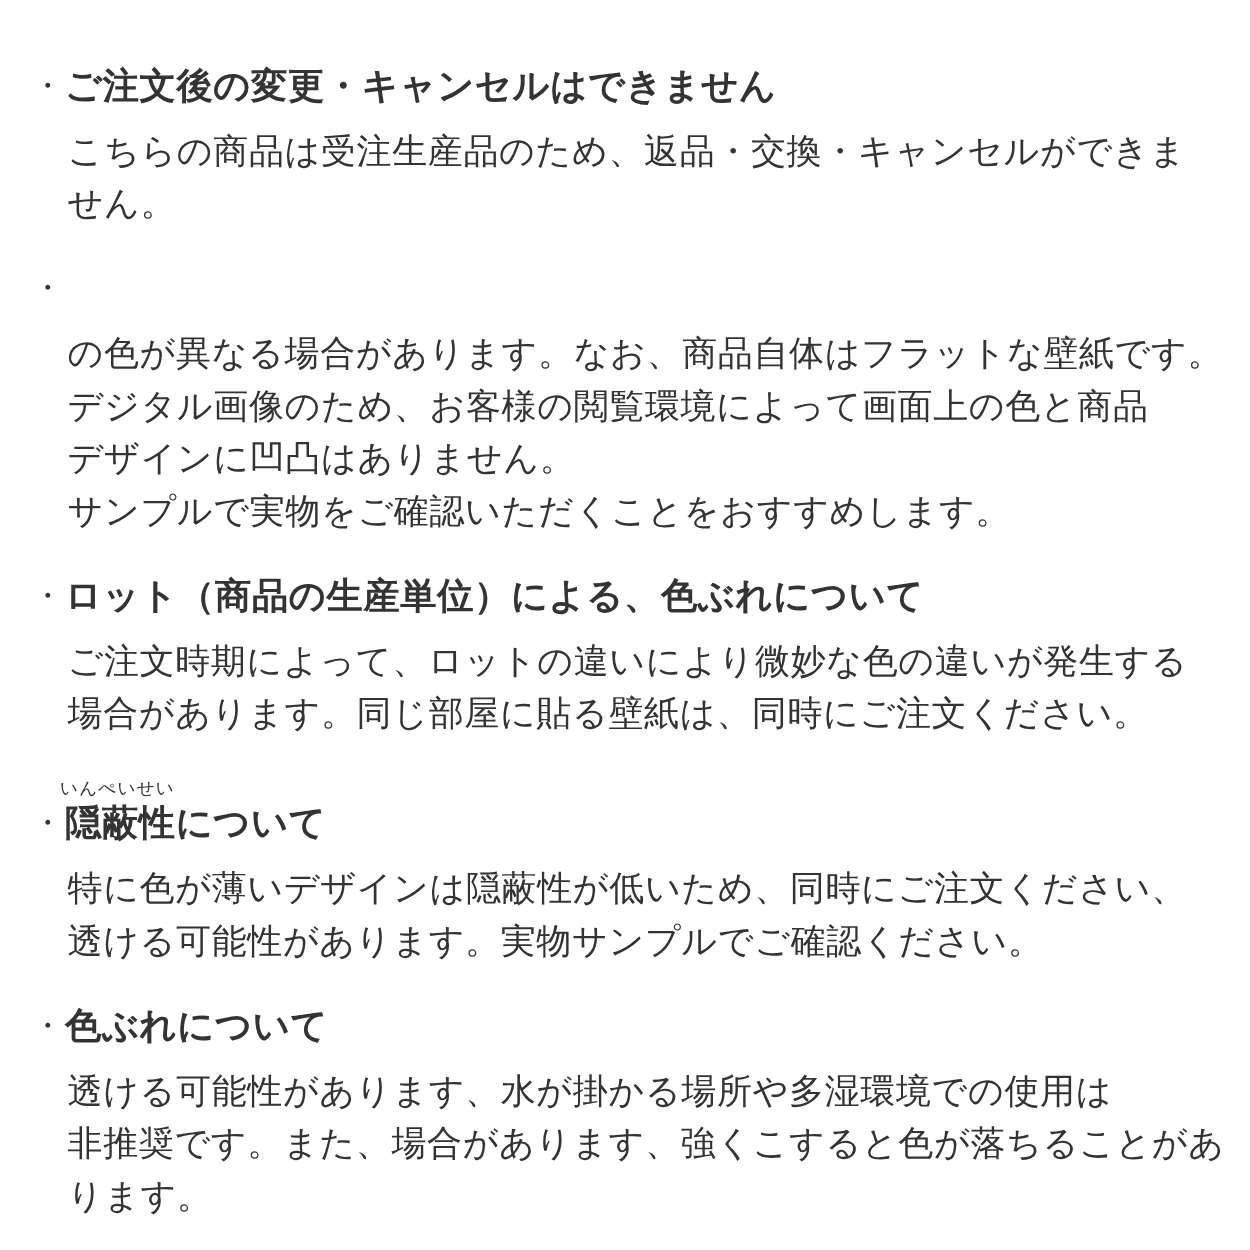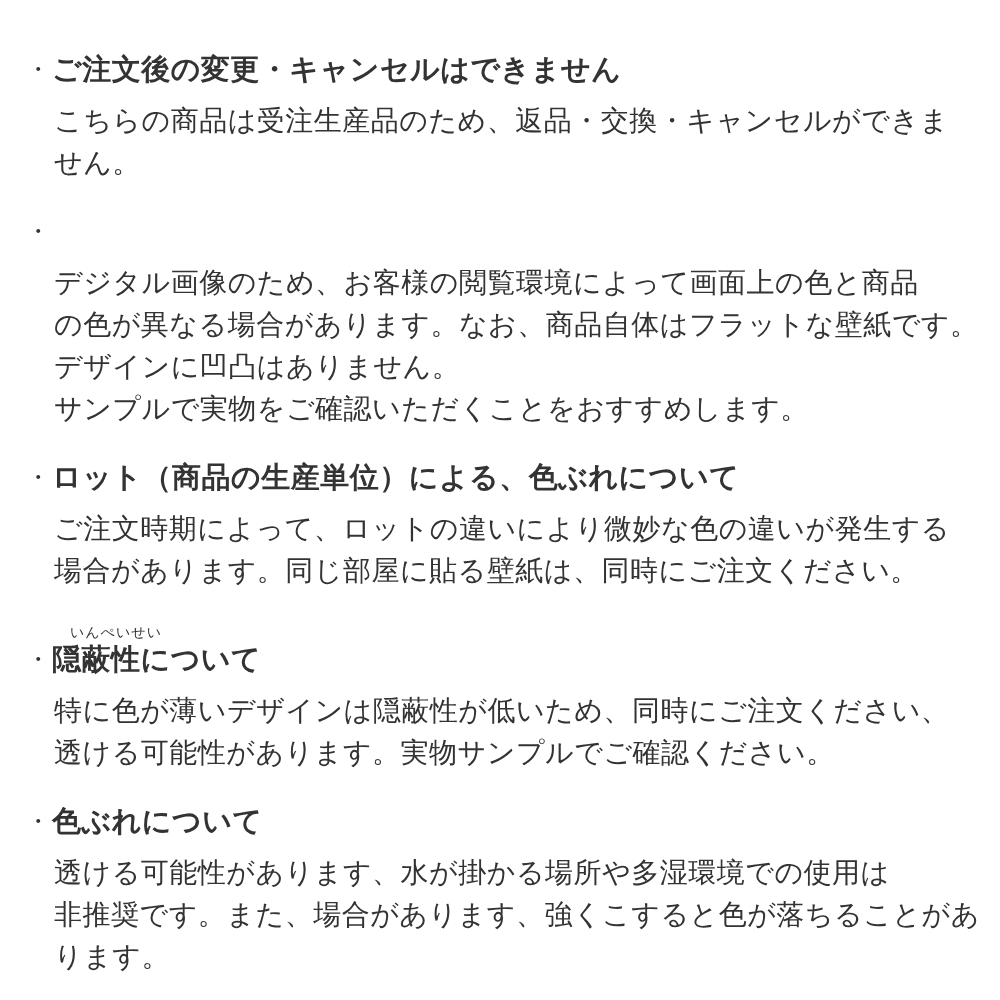--- a/index.html
+++ b/index.html
@@ -38,25 +38,26 @@
   }
   .heading {
     margin: 0;
     font-size: 29px;
     font-weight: 700;
     line-height: 34px;
     letter-spacing: 0.5px;
     white-space: nowrap;
   }
   .furigana {
-    margin-left: 42px;
+    margin-left: 20px;
     font-size: 14px;
     line-height: 20px;
     letter-spacing: 1px;
     color: #333333;
+    font-family: Liberation Serif, serif;
   }
   .body {
     margin-left: 26px;
   }
   .body-line {
     font-size: 28px;
     font-weight: 400;
     line-height: 42px;
     letter-spacing: 0.5px;
     white-space: nowrap;
@@ -76,22 +77,22 @@
       <div class="body-line">こちらの商品は受注生産品のため、返品・交換・キャンセルができま</div>
       <div class="body-line">せん。</div>
     </div>
   </section>
 
   <section class="section">
     <div class="heading-row">
       <span class="bullet">・</span>
     </div>
     <div class="body">
+      <div class="body-line">の色が異なる場合があります。なお、商品自体はフラットな壁紙です。</div>
       <div class="body-line">デジタル画像のため、お客様の閲覧環境によって画面上の色と商品</div>
-      <div class="body-line">の色が異なる場合があります。なお、商品自体はフラットな壁紙です。</div>
       <div class="body-line">デザインに凹凸はありません。</div>
       <div class="body-line">サンプルで実物をご確認いただくことをおすすめします。</div>
     </div>
   </section>
 
   <section class="section">
     <div class="heading-row">
       <span class="bullet">・</span>
       <h2 class="heading">ロット（商品の生産単位）による、色ぶれについて</h2>
     </div>

